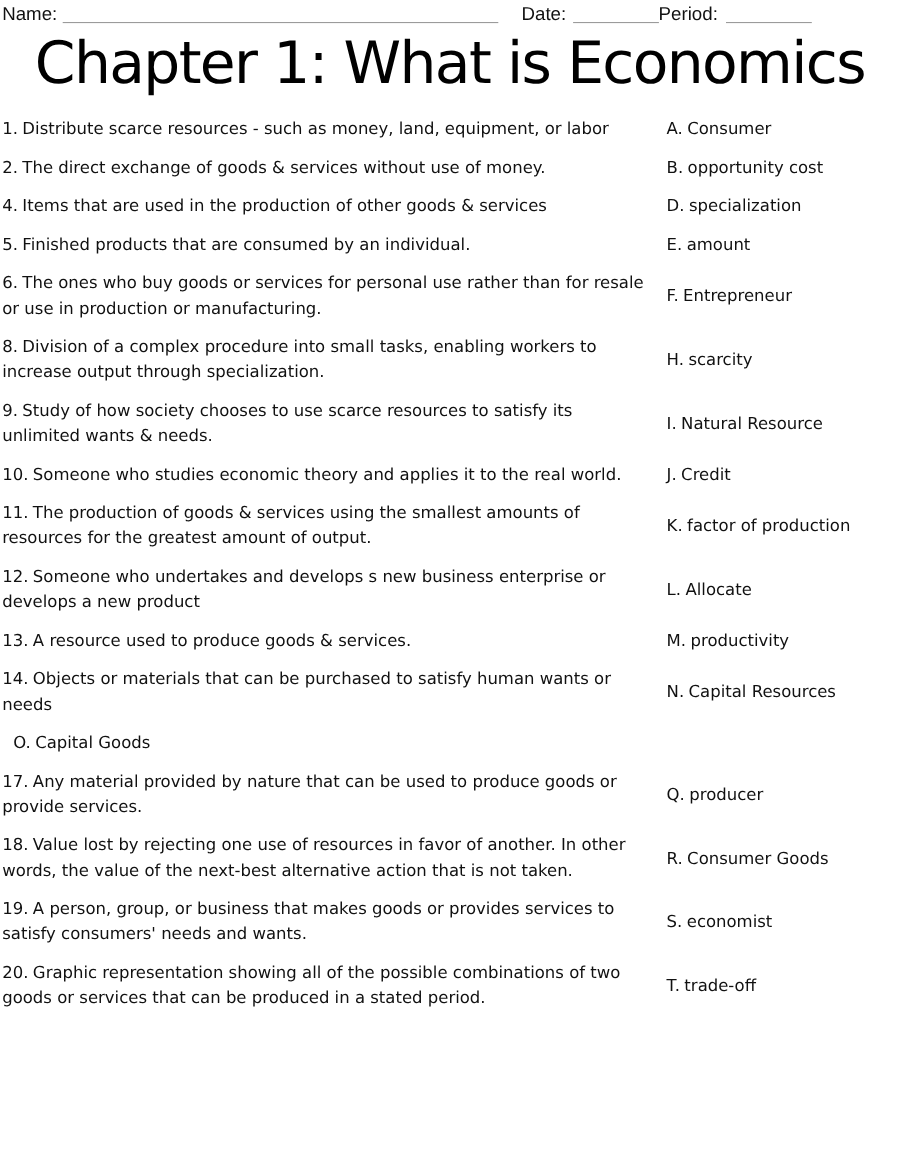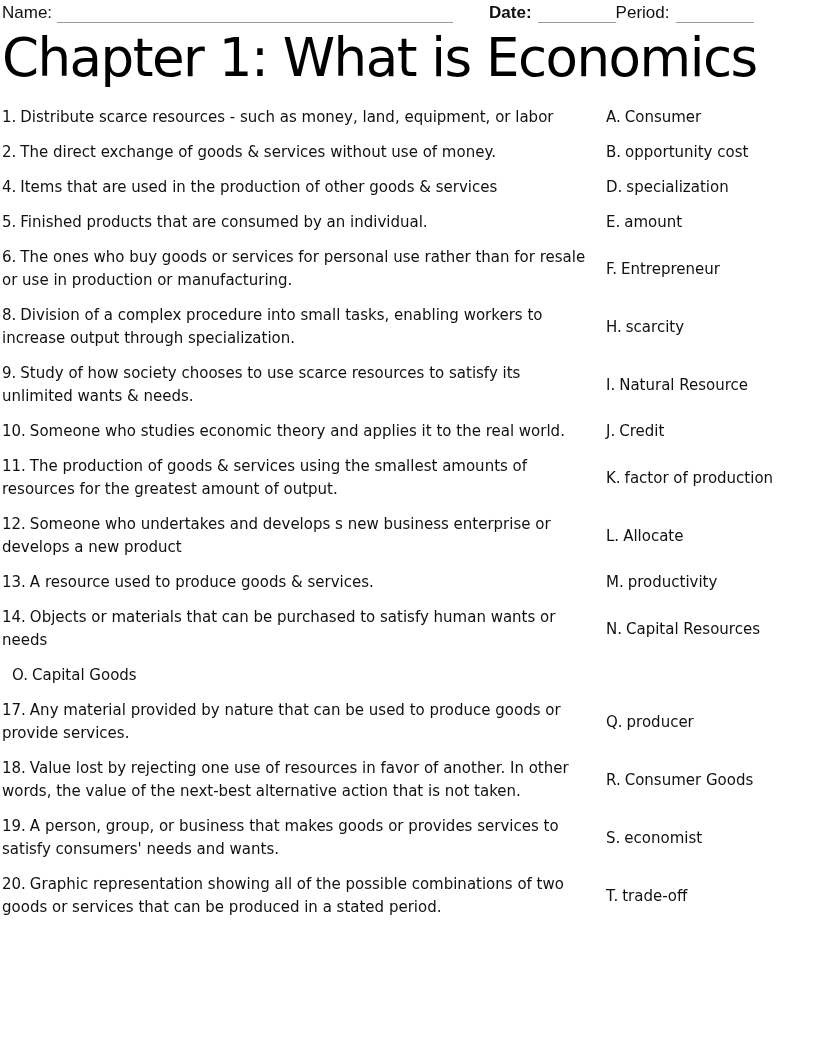--- a/index.html
+++ b/index.html
@@ -9,40 +9,39 @@
     background: #ffffff;
     overflow: hidden;
     color: #1a1a1a;
     font-family: "DejaVu Sans", sans-serif;
   }
   .page { padding: 3px 0 0 2px; width: 814px; }
 
   
   .header {
     display: flex;
-    align-items: flex-end;
     font-family: "Liberation Sans", sans-serif;
     font-size: 17px;
     color: #111;
     padding-right: 38px;
   }
   .blank {
     border-bottom: 1.5px solid #9b9b9b;
     height: 17px;
   }
   .name-blank   { width: 396px; margin-left: 5px; }
-  .date-label   { margin-left: 36px; font-weight: bold; }
+  .date-label   { margin-left: 21px; }
   .date-blank   { width: 78px;  margin-left: 6px; }
   .period-label { }
   .period-blank { width: 78px;  margin-left: 7px; }
 
   
   .title {
     margin-top: 4px;
-    text-align: left;
+    text-align: center;
     font-size: 53px;
     line-height: 62px;
     font-weight: 400;
     letter-spacing: -1.5px;
     color: #000;
     font-family: "DejaVu Sans", sans-serif;
   }
 
   
   .content { margin-top: 17px; }

